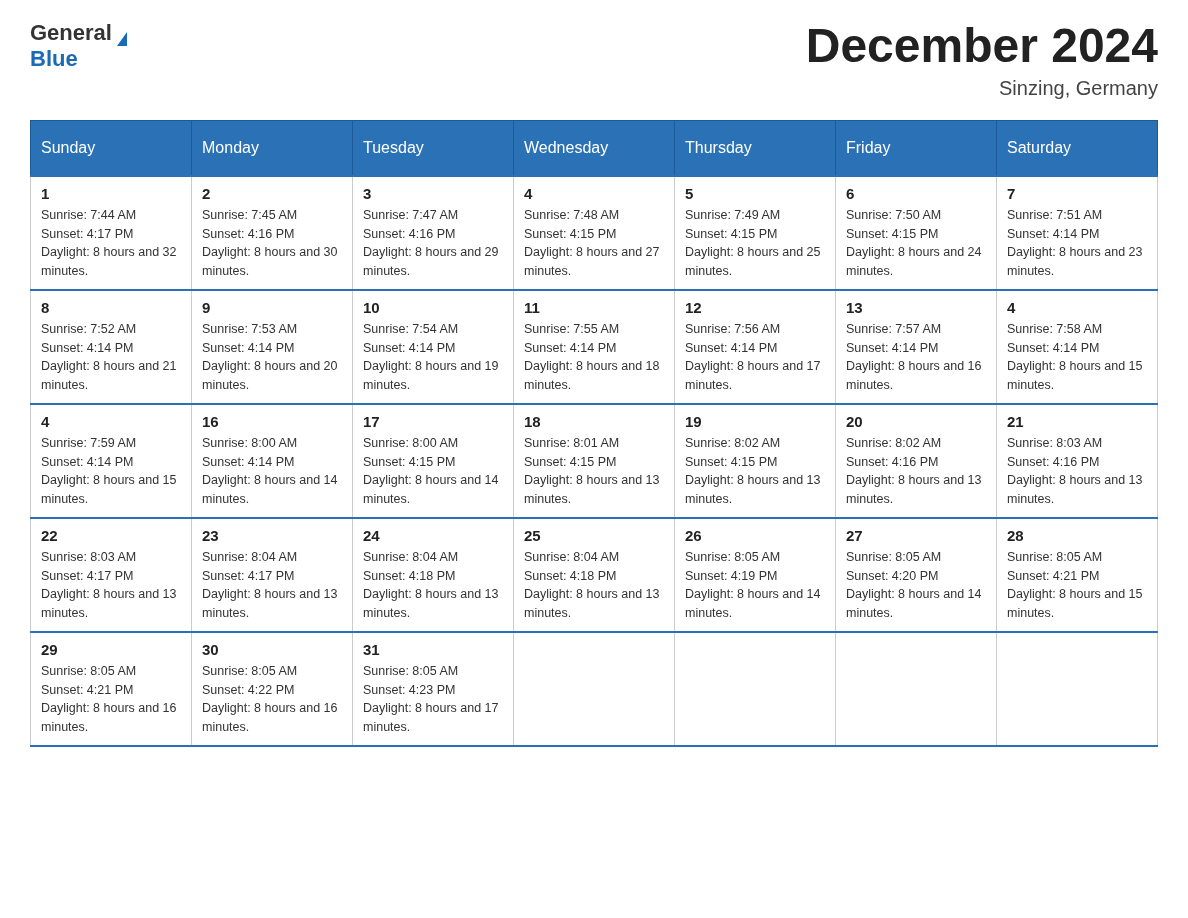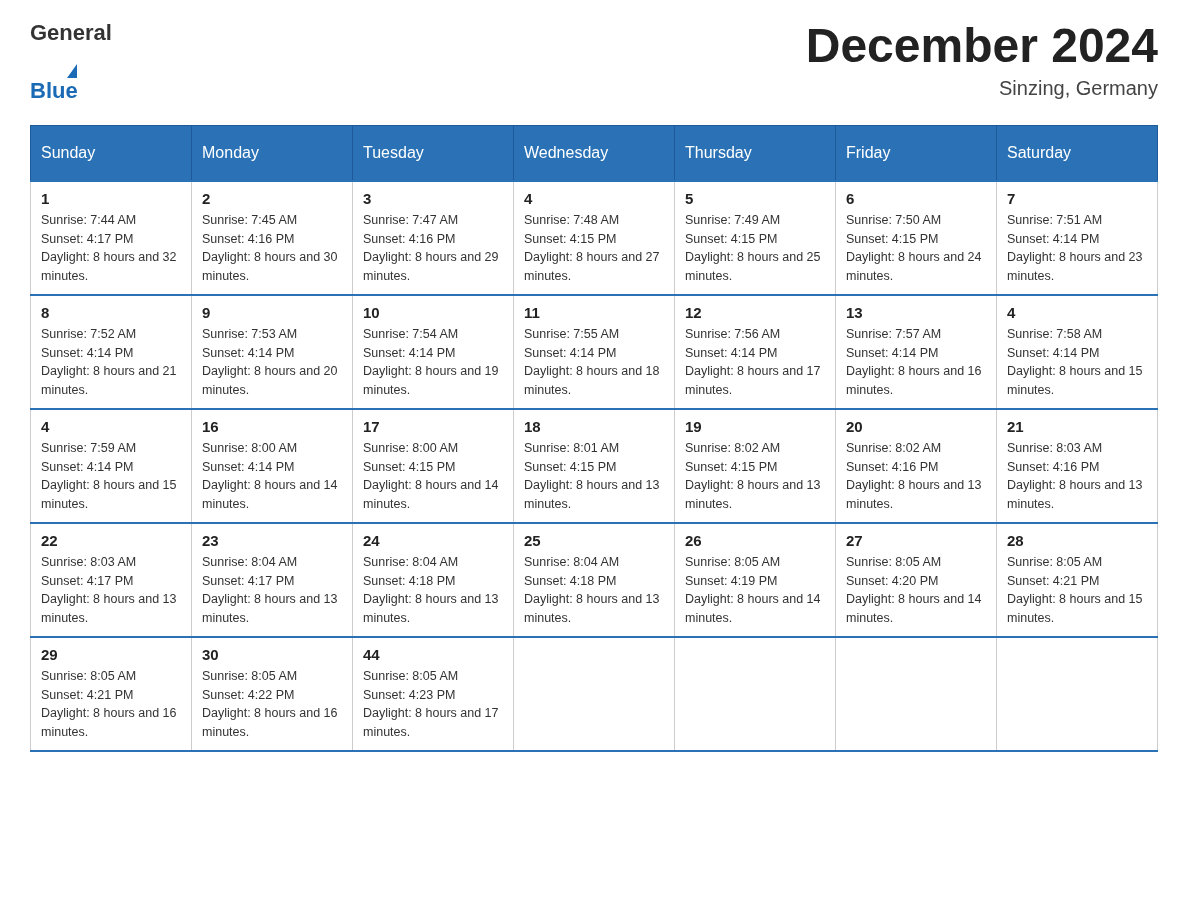--- a/index.html
+++ b/index.html
@@ -90,21 +90,21 @@
     }
     .empty-cell {
       background: #ffffff;
     }
   </style>
 </head>
 <body>
 
 <div class="header">
   <div class="logo">
-    <div style="display:flex; align-items:center; gap:18px;flex-direction:column;">
+    <div style="display:flex; align-items:flex-end; gap:2px;">
       <span class="logo-general">General</span>
       <span class="logo-triangle"></span>
     </div>
     <span class="logo-blue">Blue</span>
   </div>
   <div class="title-section">
     <div class="month-title">December 2024</div>
     <div class="location">Sinzing, Germany</div>
   </div>
 </div>
@@ -365,21 +365,21 @@
       </td>
         <td>
         <span class="day-number">30</span>
         <div class="day-info">
           Sunrise: 8:05 AM<br>
           Sunset: 4:22 PM<br>
           Daylight: 8 hours and 16 minutes.
         </div>
       </td>
         <td>
-        <span class="day-number">44</span>
+        <span class="day-number">31</span>
         <div class="day-info">
           Sunrise: 8:05 AM<br>
           Sunset: 4:23 PM<br>
           Daylight: 8 hours and 17 minutes.
         </div>
       </td>
         <td class="empty-cell"></td>
         <td class="empty-cell"></td>
         <td class="empty-cell"></td>
         <td class="empty-cell"></td>

